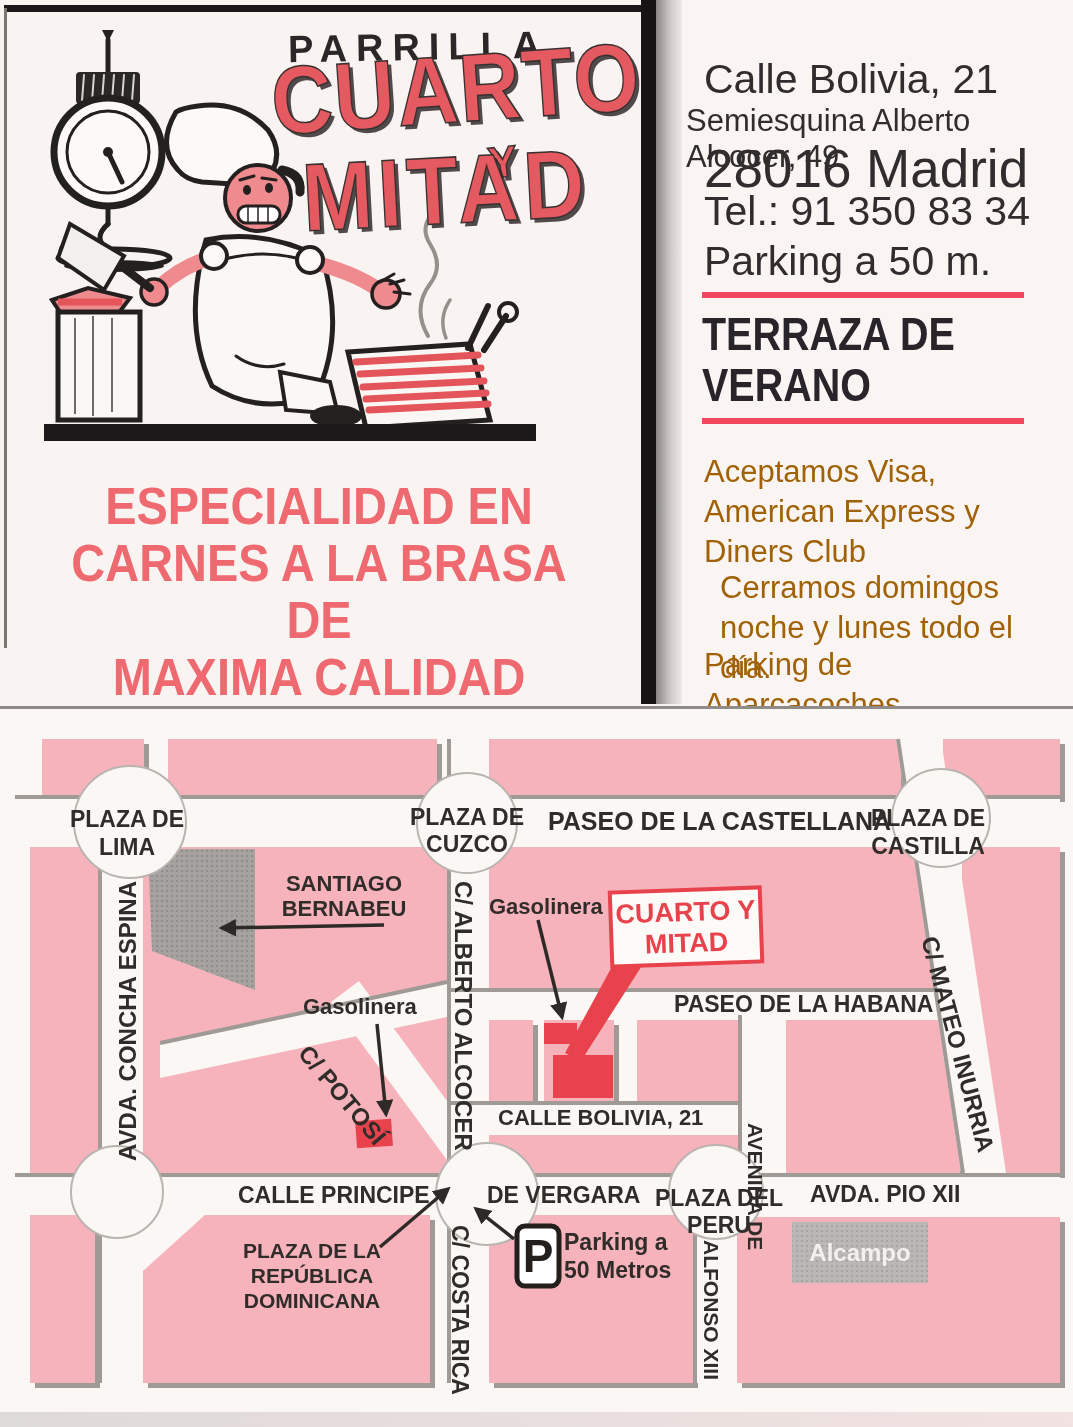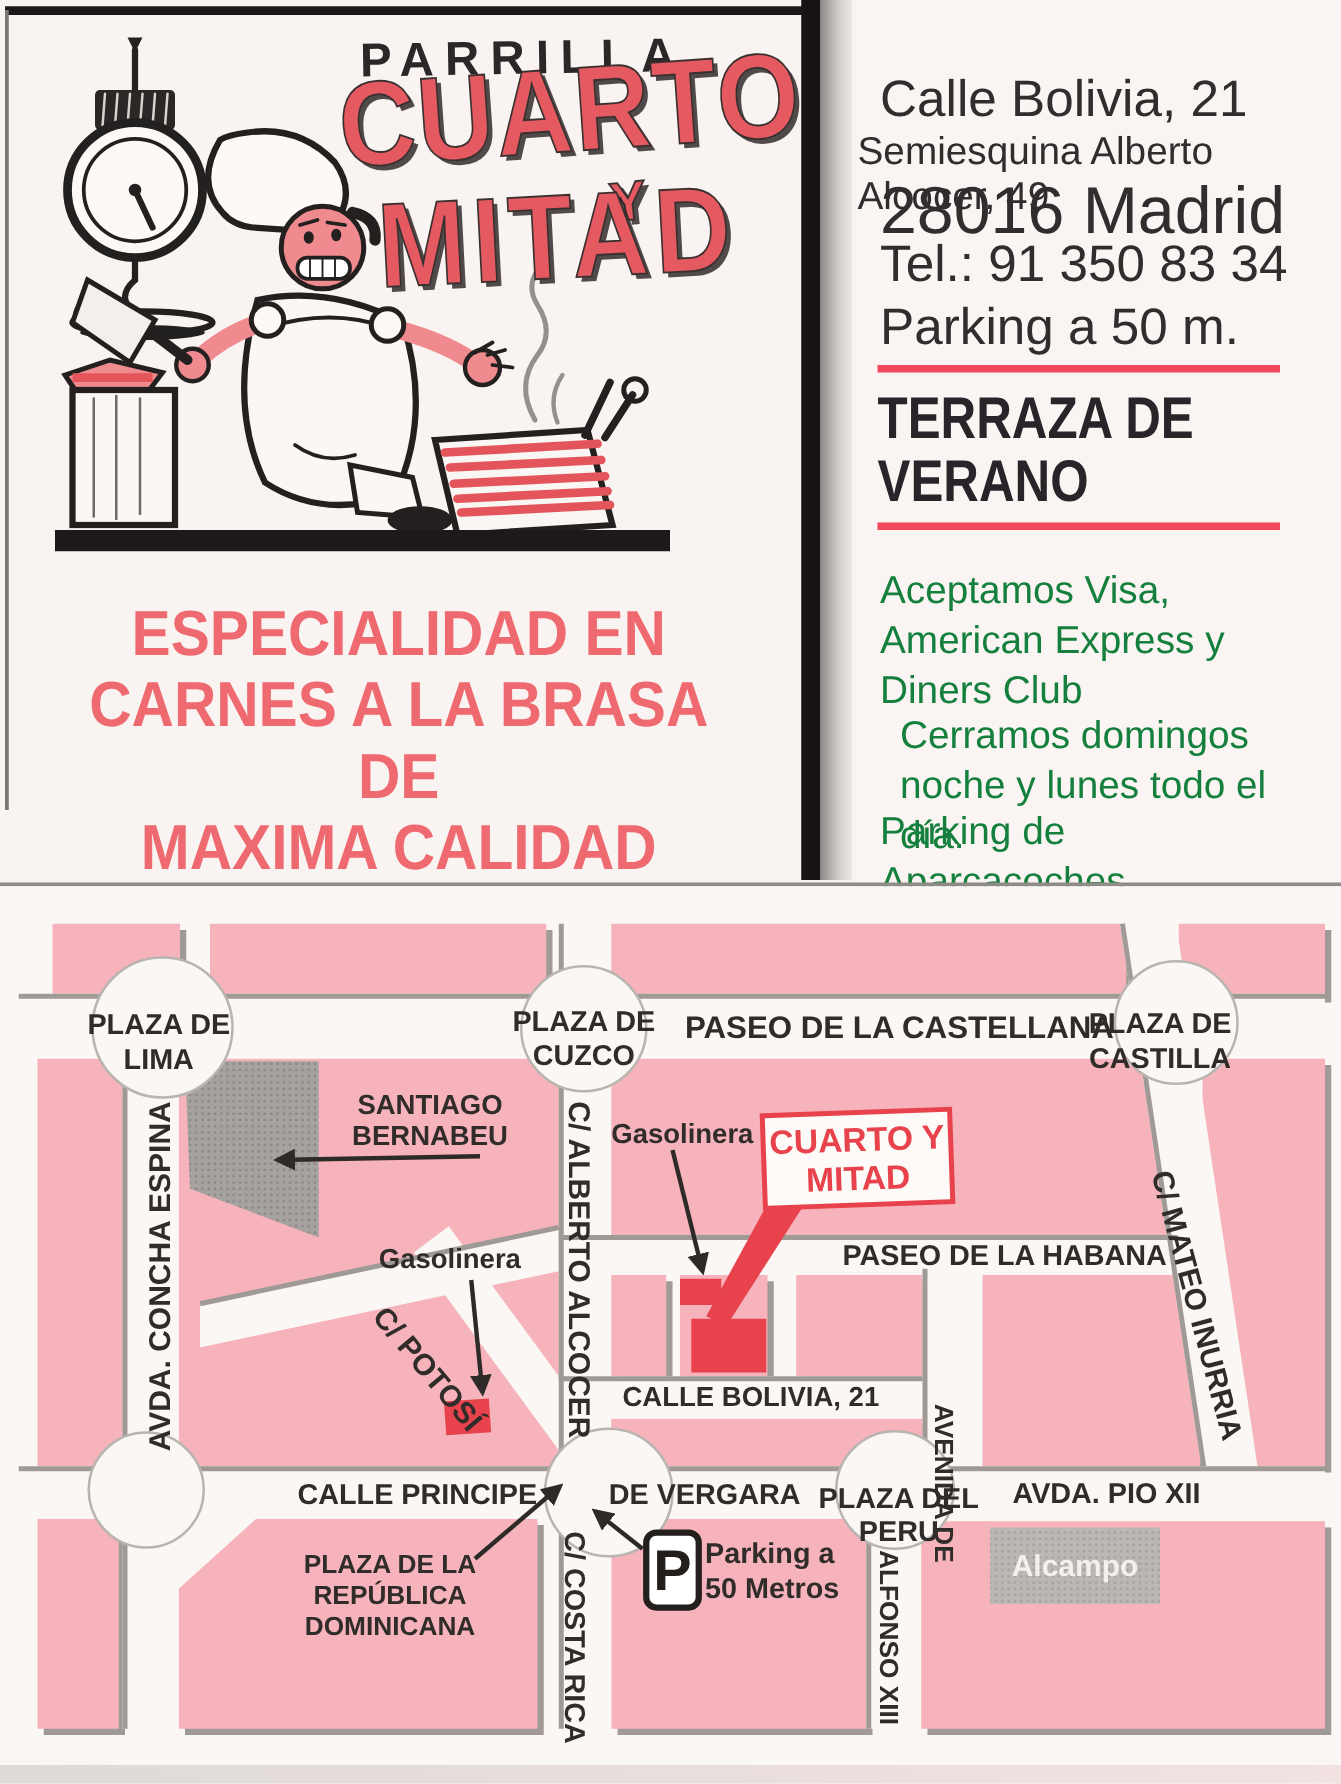--- a/index.html
+++ b/index.html
@@ -28,21 +28,21 @@
   .card-info{position:absolute;left:682px;top:0;width:391px;height:706px;background:#faf5f2;color:#312d2f;}
   .addr1{position:absolute;left:22px;top:56px;font-size:41px;}
   .addr2{position:absolute;left:4px;top:103px;font-size:31px;}
   .city {position:absolute;left:22px;top:138px;font-size:53px;}
   .phone{position:absolute;left:22px;top:188px;font-size:41px;}
   .park {position:absolute;left:22px;top:238px;font-size:41px;}
   .divider{position:absolute;left:20px;width:322px;height:6px;background:#f2485f;}
   .div1{top:292px;} .div2{top:418px;}
   .highlight{position:absolute;left:20px;top:308px;font-size:47px;line-height:51px;font-weight:800;
       color:#29242a;transform:scaleX(.84);transform-origin:left top;letter-spacing:0;}
-  .note{position:absolute;left:22px;width:352px;font-size:31px;line-height:40px;color:#15803d;}
+  .note{position:absolute;left:22px;width:352px;font-size:31px;line-height:40px;color:#a16207;}
   .note1{top:452px;} .note2{top:568px;margin-left:16px;} .note3{top:645px;}
   
   .map-topline{position:absolute;left:0;top:706px;width:1073px;height:3px;background:#8f8b88;}
   .card-map{position:absolute;left:0;top:709px;width:1073px;height:718px;background:#faf7f4;}
   .bottom-edge{position:absolute;left:0;top:1412px;width:1073px;height:15px;
       background:linear-gradient(to right,#dedad8,#f2e2e2);}
   svg text{font-family:"Liberation Sans",sans-serif;}
 </style>
 </head>
 <body>

